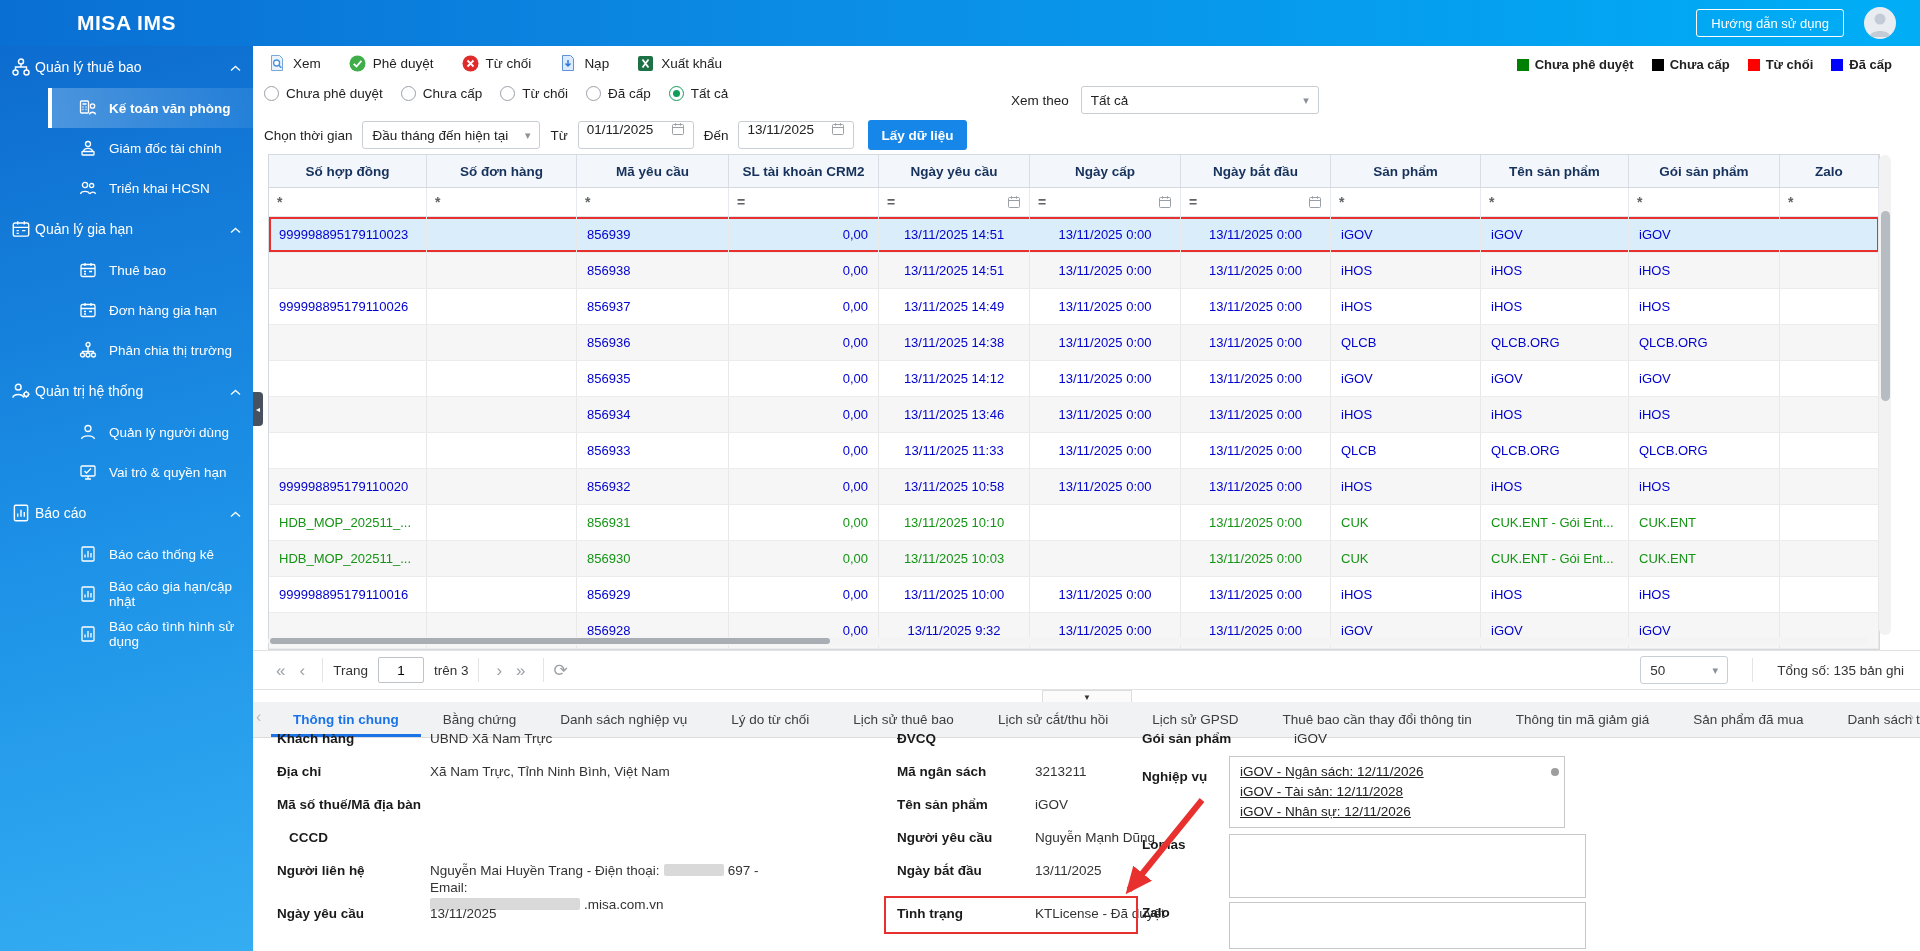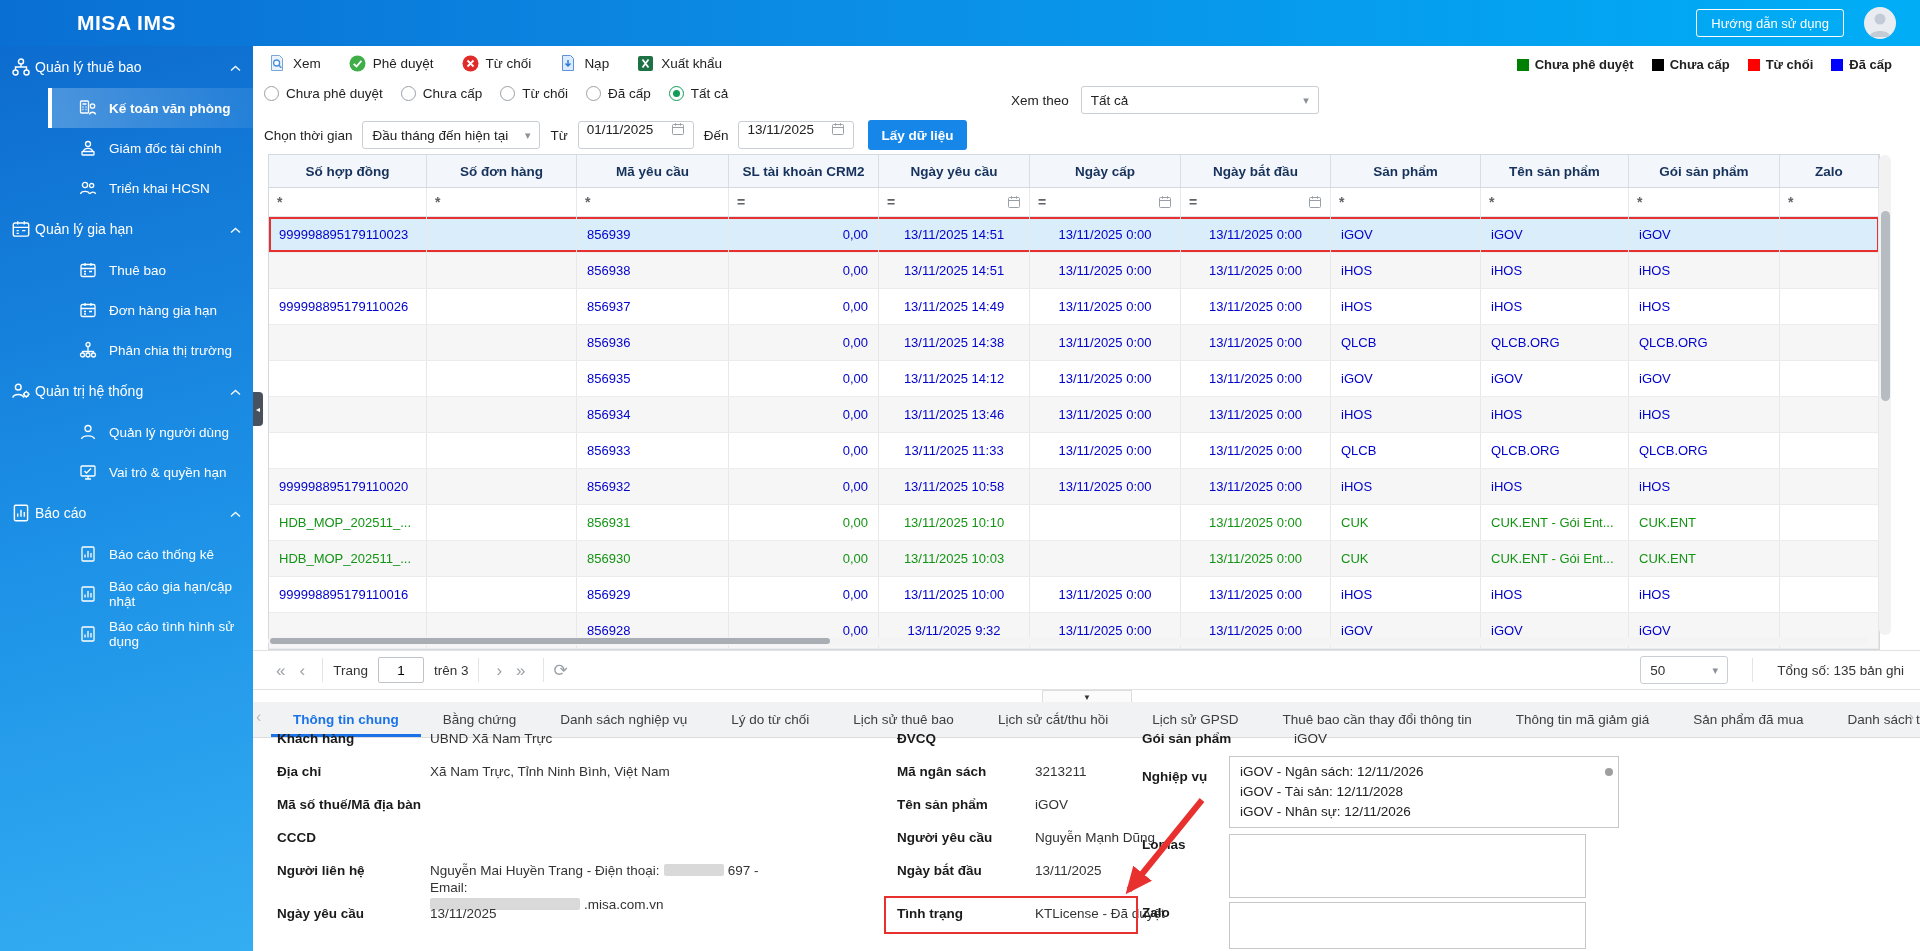--- a/index.html
+++ b/index.html
@@ -711,21 +711,21 @@
   </div>
   <div class="df" style="left:277px;top:763px;">
     <span class="dl" style="width:153px;">Địa chỉ</span>
     <span class="dv">Xã Nam Trực, Tỉnh Ninh Bình, Việt Nam</span>
   </div>
   <div class="df" style="left:277px;top:796px;">
     <span class="dl" style="width:153px;">Mã số thuế/Mã địa bàn</span>
     <span class="dv"></span>
   </div>
   <div class="df" style="left:277px;top:829px;">
-    <span class="dl" style="width:153px;">CCCD</span>
+    <span class="dl" style="width:153px;margin-left:12px;">CCCD</span>
     <span class="dv"></span>
   </div>
   <div class="df" style="left:277px;top:862px;">
     <span class="dl" style="width:153px;">Người liên hệ</span>
     <span class="dv" style="width:360px;">
       <span>Nguyễn Mai Huyền Trang - Điện thoại:</span><span class="blur" style="width:60px;"></span><span>697 - Email:</span><br>
       <span class="blur" style="width:150px;margin-left:0;"></span><span>.misa.com.vn</span>
     </span>
   </div>
   <div class="df" style="left:277px;top:905px;">
@@ -758,21 +758,21 @@
     <span class="dv">KTLicense - Đã duyệt</span>
   </div>
 
   <div class="df" style="left:1142px;top:730px;">
     <span class="dl" style="width:152px;">Gói sản phẩm</span>
     <span class="dv">iGOV</span>
   </div>
   <div class="df" style="left:1142px;top:768px;">
     <span class="dl">Nghiệp vụ</span>
   </div>
-  <div class="dbox" style="left:1229px;top:756px;width:390px;height:72px;">
+  <div class="dbox" style="left:1229px;top:756px;width:336px;height:72px;text-decoration:underline;">
 
     <span class="nv-dot"></span>
   <div>iGOV - Ngân sách: 12/11/2026</div>
       <div>iGOV - Tài sản: 12/11/2028</div>
       <div>iGOV - Nhân sự: 12/11/2026</div>
     </div>
   <div class="df" style="left:1142px;top:836px;">
     <span class="dl">Lomas</span>
   </div>
   <div class="dbox" style="left:1229px;top:834px;width:357px;height:64px;"></div>

